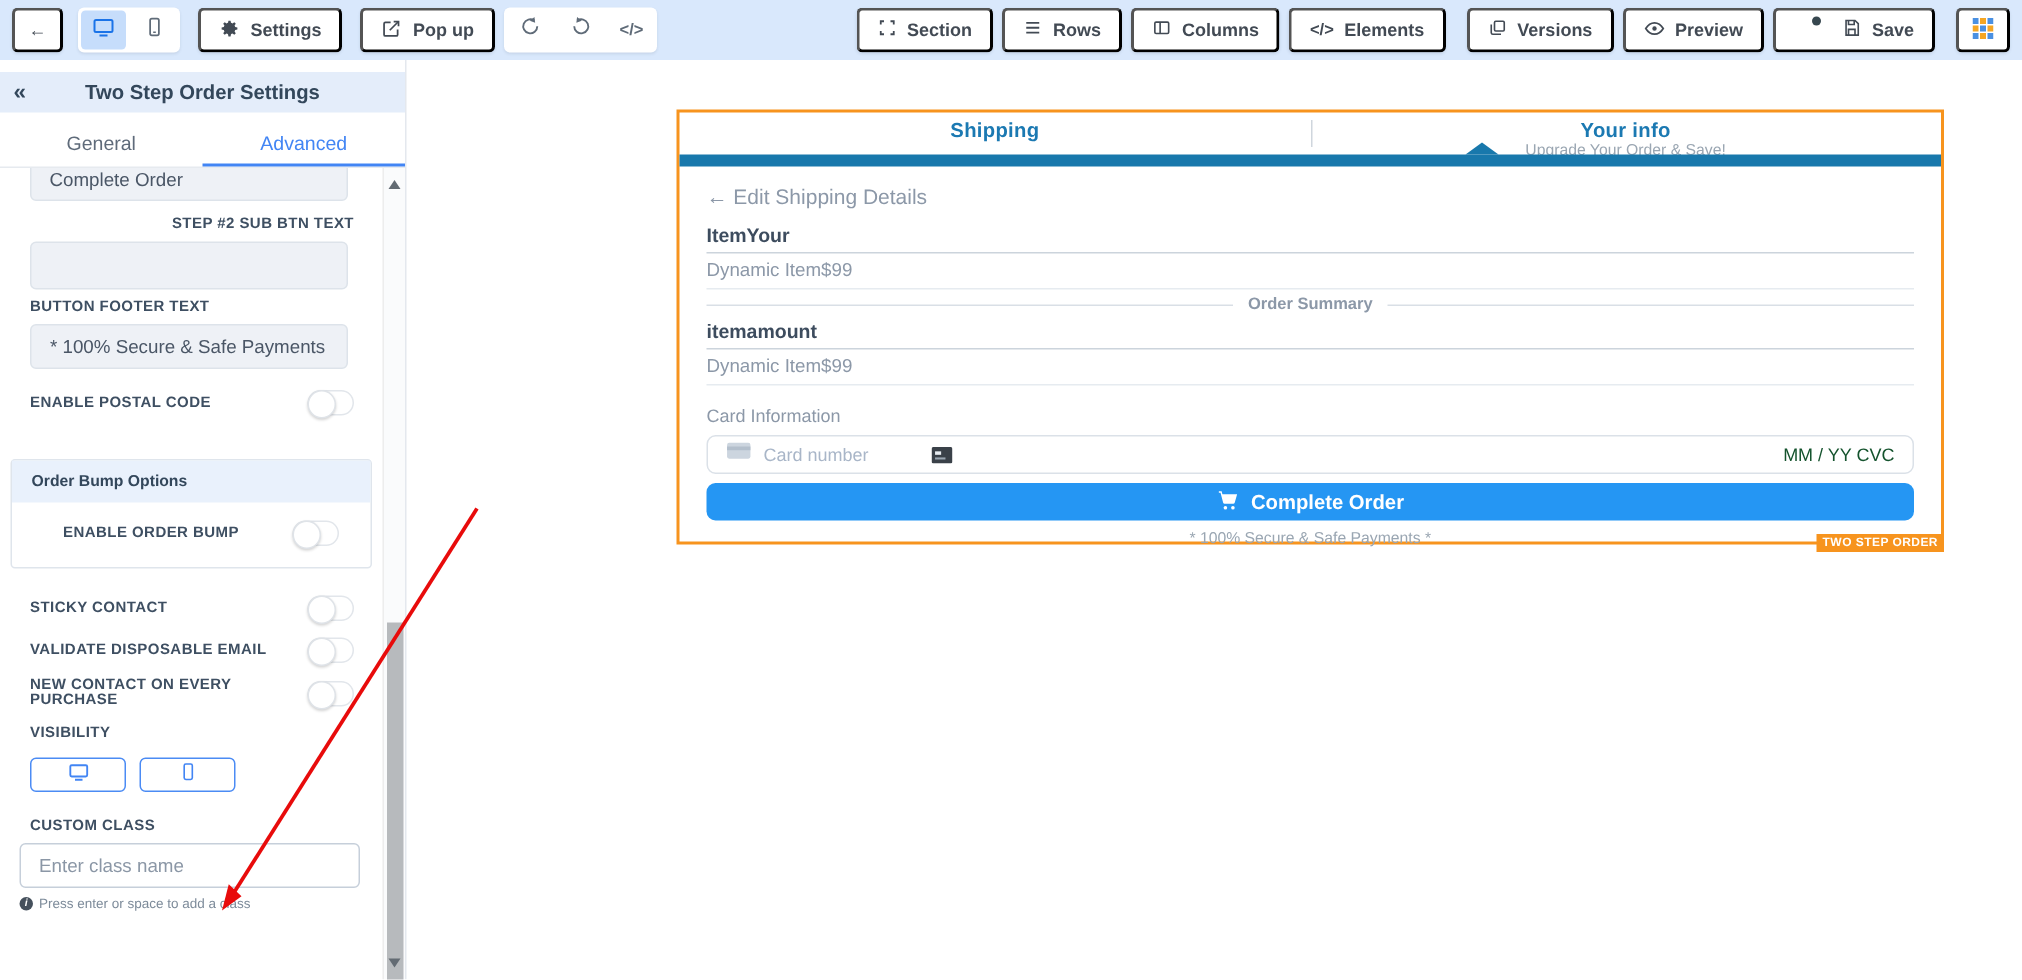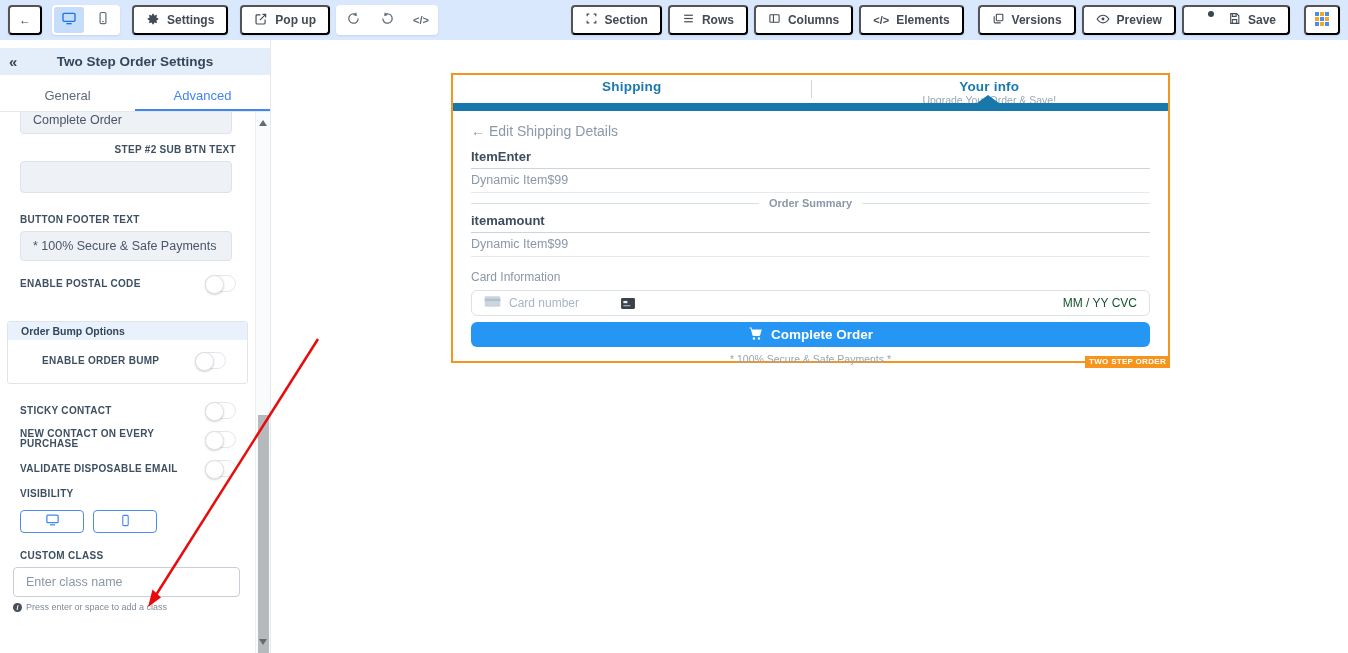--- a/index.html
+++ b/index.html
@@ -31,38 +31,38 @@
   .sb-tab { flex:1; text-align:center; padding-top:13px; font-size:13px; color:#5f6b7a; cursor:pointer; }
   .sb-tab.active { color:#4285f4; border-bottom:2px solid #4285f4; }
   .sb-content { position:relative; height:541px; overflow:hidden; width:256px; }
   .f-label { margin:0 20px; font-size:10px; line-height:10px; font-weight:bold; letter-spacing:.3px; color:#3e4f62; }
   .f-input { display:block; margin:0 20px; width:212px; height:28px; background:#eef1f6; border:1px solid #dde3ea; border-radius:4px; font-size:12.5px; color:#4a5666; padding:0 12px; font-family:inherit; outline:none; }
   .toggle-row { margin:0 20px; display:flex; align-items:center; justify-content:space-between; }
   .toggle-row .f-label { margin:0; }
   .toggle { width:31px; height:17px; border:1px solid #e2e6eb; border-radius:10px; background:#fff; position:relative; cursor:pointer; flex:0 0 auto; }
   .toggle::after { content:""; position:absolute; left:-1px; top:-1px; width:17px; height:17px; border-radius:50%; background:#fff; border:1px solid #dfe3e8; box-shadow:0 1px 2px rgba(0,0,0,.18); }
   .bump-box { margin:29px 0 0 7px; width:241px; border:1px solid #dfe5ec; border-radius:3px; }
-  .bump-head { height:18px; background:#e9f1fc; display:flex; align-items:center; padding-left:13px; font-size:10.5px; font-weight:bold; color:#33475b; }
+  .bump-head { height:28px; background:#e9f1fc; display:flex; align-items:center; padding-left:13px; font-size:10.5px; font-weight:bold; color:#33475b; }
   .bump-row { padding:12px 21px 14px 14px; display:flex; align-items:center; justify-content:space-between; }
   .vis-row { margin:11px 0 0 20px; display:flex; gap:9px; }
   .vis-btn { width:64px; height:23px; border:1px solid #4b8bf4; border-radius:4px; background:#fff; display:flex; align-items:center; justify-content:center; color:#4285f4; cursor:pointer; }
   .cc-input { display:block; margin:6px 0 0 13px; width:227px; height:30px; background:#fff; border:1px solid #c6cfda; border-radius:4px; font-size:12.5px; color:#4a5666; padding:0 12px; font-family:inherit; outline:none; }
   .cc-input::placeholder { color:#8b97a6; }
   .hint { margin:5px 0 0 13px; display:flex; align-items:center; gap:4px; font-size:9px; color:#7d8b9a; }
   .info-dot { width:9px; height:9px; border-radius:50%; background:#45505c; color:#fff; font-size:7px; line-height:9px; text-align:center; font-weight:bold; font-style:italic; }
   
   .sb-scroll { position:absolute; right:0; top:72px; width:15px; height:541px; background:#fafbfc; border-left:1px solid #ededed; }
   .sb-thumb { position:absolute; left:2px; top:303px; width:11px; height:250px; background:#b7babd; }
   .arr { position:absolute; left:3px; width:0; height:0; border-left:4.5px solid transparent; border-right:4.5px solid transparent; }
   .arr.up { top:8px; border-bottom:6px solid #636b73; }
   .arr.down { bottom:8px; border-top:6px solid #636b73; }
 
   
   .canvas { position:absolute; left:272px; top:40px; width:1076px; height:613px; background:#fff; }
-  .widget { position:absolute; left:179px; top:33px; width:719px; height:290px; border:2px solid #f7941e; background:#fff; }
+  .widget { position:absolute; left:179px; top:33px; width:845px; height:290px; border:2px solid #f7941e; background:#fff; }
   .w-tabs { height:28px; display:flex; position:relative; }
   .w-tab { flex:1; text-align:center; padding-top:4px; cursor:pointer; }
   .w-tab .t { font-size:13.5px; font-weight:bold; color:#1b79b2; letter-spacing:.2px; }
   .w-tab .s { font-size:10.5px; color:#9aa6b2; margin-top:0px; }
   .w-div { position:absolute; left:50%; top:5px; width:1px; height:18px; background:#cfd6dd; }
   .w-bar { position:relative; height:8px; background:#1878ac; }
   .w-notch { position:absolute; left:524px; top:-8px; width:0; height:0; border-left:11px solid transparent; border-right:11px solid transparent; border-bottom:8px solid #1878ac; }
   .w-body { padding:12px 18px 0 18px; }
   .edit-link { font-size:14px; color:#8c98a8; cursor:pointer; }
   .trow { display:flex; justify-content:flex-start; align-items:baseline; }
@@ -214,43 +214,43 @@
       <span class="sb-title">Two Step Order Settings</span>
     </div>
     <div class="sb-tabs">
       <div class="sb-tab">General</div>
       <div class="sb-tab active">Advanced</div>
     </div>
     <div class="sb-content">
       <input class="f-input" style="margin-top: -6px;" value="Complete Order">
       <div class="f-label" style="margin-top:11px;text-align:right;">STEP #2 SUB BTN TEXT</div>
       <input class="f-input" style="margin-top: 6px; height: 32px;" value="">
-      <div class="f-label" style="margin-top:22px;">BUTTON FOOTER TEXT</div>
+      <div class="f-label" style="margin-top:7px;">BUTTON FOOTER TEXT</div>
       <input class="f-input" style="margin-top: 6px; height: 30px;" value="* 100% Secure &amp; Safe Payments *">
       <div class="toggle-row" style="margin-top:14px;">
         <span class="f-label">ENABLE POSTAL CODE</span>
         <span class="toggle"></span>
       </div>
       <div class="bump-box">
         <div class="bump-head">Order Bump Options</div>
         <div class="bump-row">
           <span class="f-label">ENABLE ORDER BUMP</span>
           <span class="toggle"></span>
         </div>
       </div>
       <div class="toggle-row" style="margin-top:18px;">
         <span class="f-label">STICKY CONTACT</span>
         <span class="toggle"></span>
       </div>
+      <div class="toggle-row" style="margin-top:11px;">
+        <span class="f-label">VALIDATE DISPOSABLE EMAIL</span>
+        <span class="toggle"></span>
+      </div>
       <div class="toggle-row" style="margin-top:10px;">
         <span class="f-label">NEW CONTACT ON EVERY PURCHASE</span>
-        <span class="toggle"></span>
-      </div>
-      <div class="toggle-row" style="margin-top:11px;">
-        <span class="f-label">VALIDATE DISPOSABLE EMAIL</span>
         <span class="toggle"></span>
       </div>
       <div class="f-label" style="margin-top:12px;">VISIBILITY</div>
       <div class="vis-row">
         <div class="vis-btn">
           <span><svg width="15" height="15" viewBox="0 0 24 24">
                 <rect x="3" y="5" width="18" height="12" rx="1.5" fill="none" stroke="currentColor" stroke-width="2"></rect>
                 <line x1="8" y1="20.5" x2="16" y2="20.5" stroke="currentColor" stroke-width="2"></line>
               </svg></span>
         </div>
@@ -287,21 +287,21 @@
           <div class="s">Upgrade Your Order &amp; Save!</div>
         </div>
       </div>
       <div class="w-bar">
         <div class="w-notch"></div>
       </div>
       <div class="w-body">
         <div class="edit-link"><span>←</span> <span>Edit Shipping Details</span></div>
         <div class="trow thead">
           <span>Item</span>
-          <span>Enter</span>
+          <span>Your</span>
         </div>
         <div class="trow tdata">
           <span>Dynamic Item</span>
           <span>$99</span>
         </div>
         <div class="summary">
           <span class="ln"></span>
           <span class="tx">Order Summary</span>
           <span class="ln"></span>
         </div>

